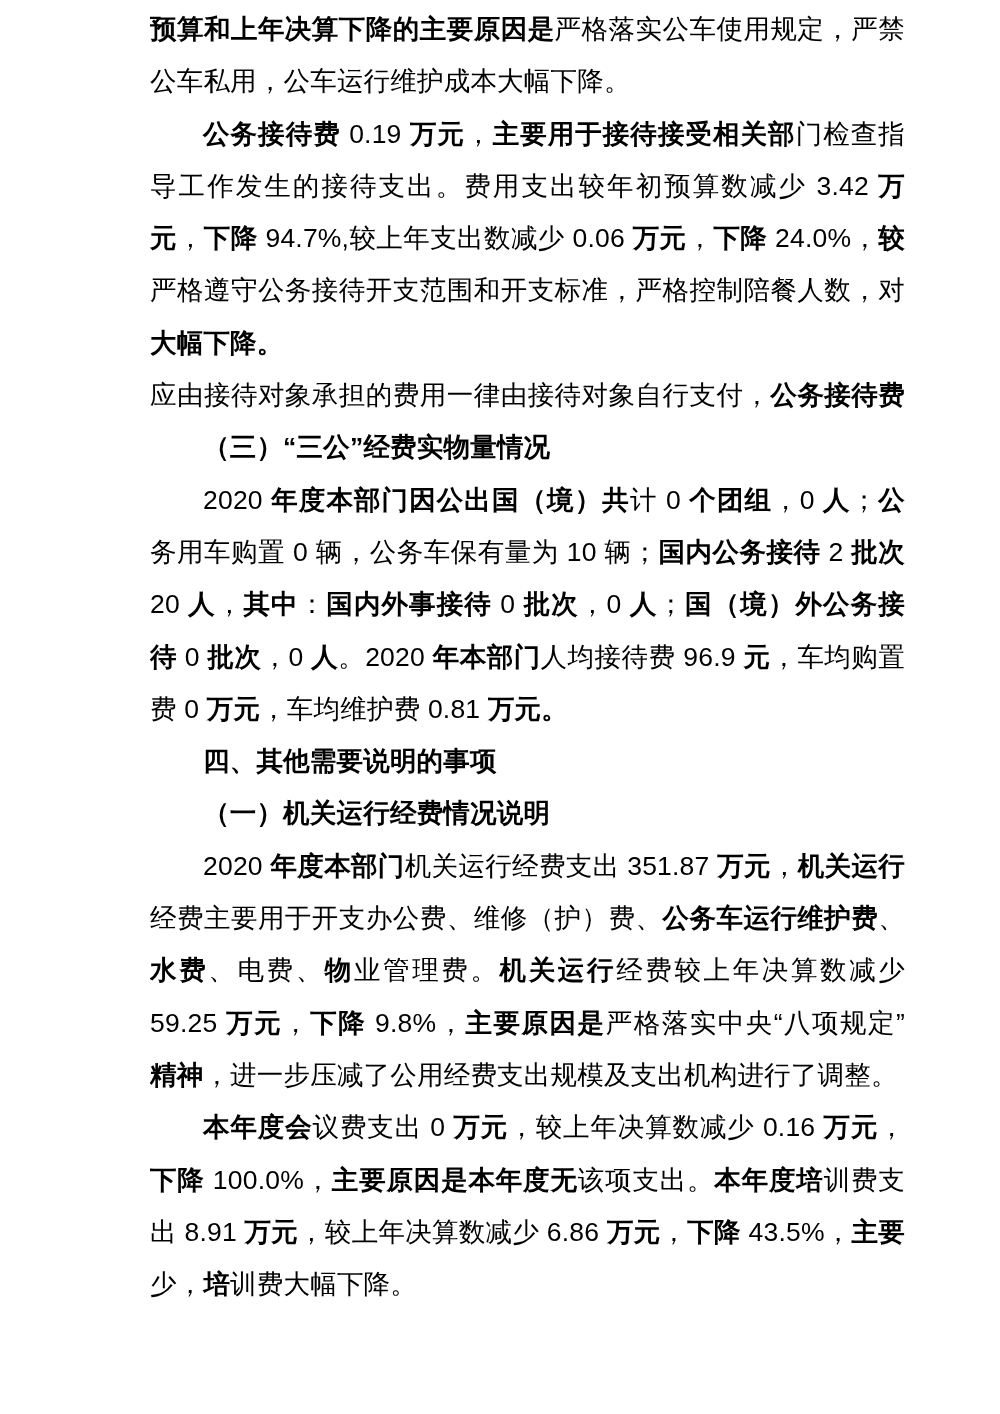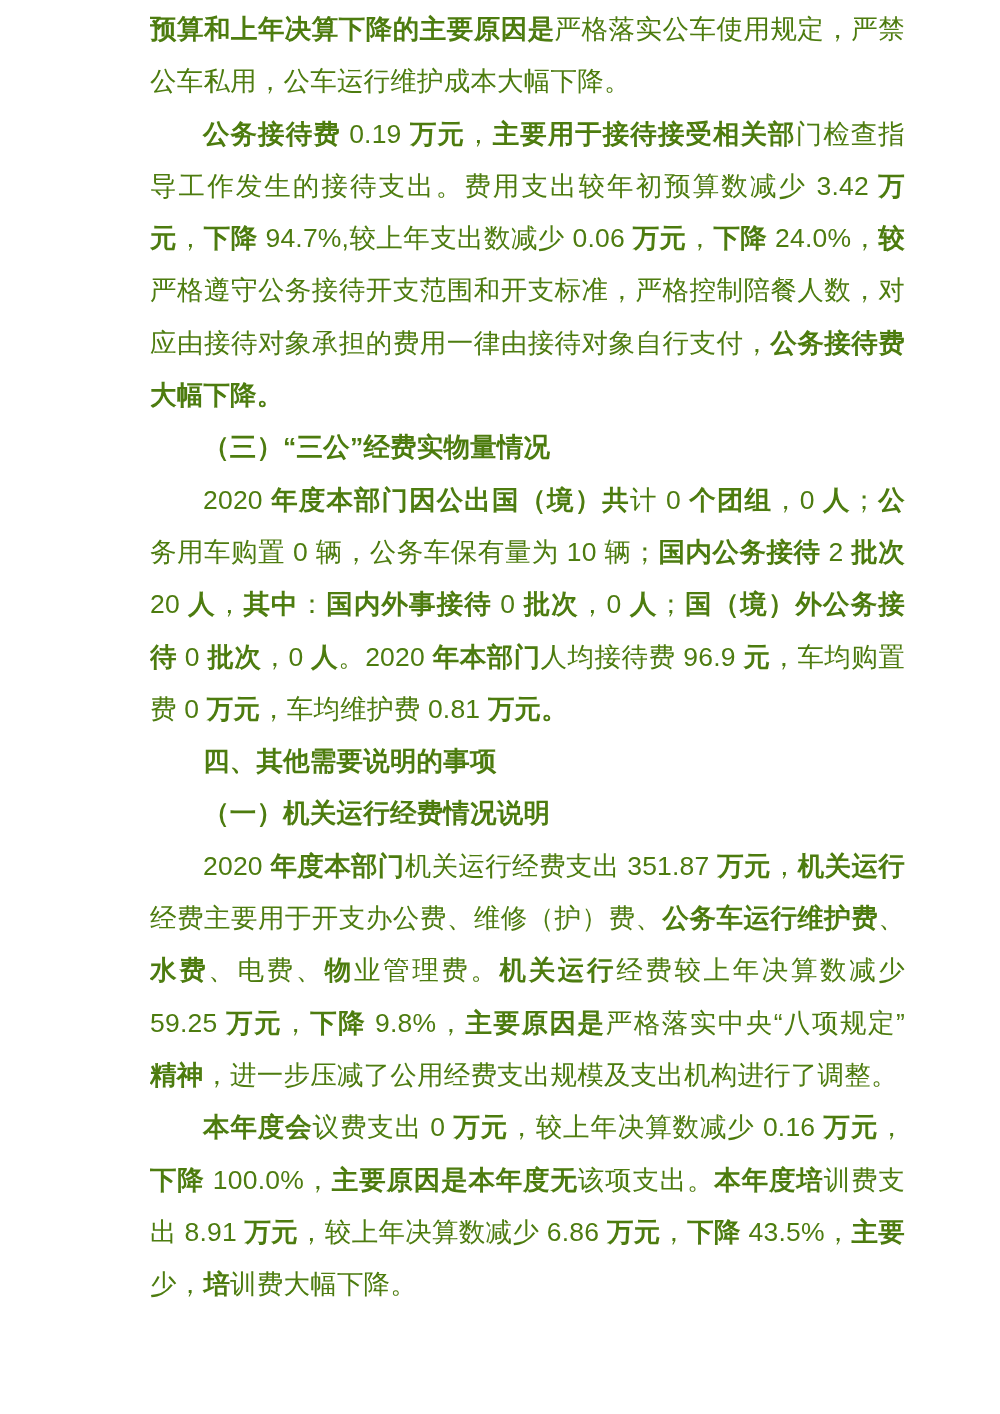--- a/index.html
+++ b/index.html
@@ -6,21 +6,21 @@
     margin: 0;
     padding: 0;
     background: #ffffff;
   }
   .page {
     position: relative;
     width: 1000px;
     height: 1414px;
     margin: 0;
     background: #ffffff;
-    color: #4d7c0f;
+    color: #000000;
     font-family: "Liberation Sans", sans-serif;
     box-sizing: border-box;
     padding: 3px 95px 0 150px;
     overflow: hidden;
   }
   .doc-body {
     width: 100%;
   }
   .line {
     height: 52.3px;
@@ -42,22 +42,22 @@
 <body>
 
 <main class="page">
   <div class="doc-body" id="doc-body">
       <div class="line jf"><span class="b">预算和上年决算下降的主要原因是</span><span>严格落实公车使用规定，严禁</span></div>
       <div class="line lf"><span>公车私用，公车运行维护成本大幅下降。</span></div>
       <div class="line indent jf"><span class="b">公务接待费</span><span> 0.19 </span><span class="b">万元</span><span>，</span><span class="b">主要用于接待接受相关部</span><span>门检查指</span></div>
       <div class="line jf"><span>导工作发生的接待支出。费用支出较年初预算数减少 3.42 </span><span class="b">万</span></div>
       <div class="line jf"><span class="b">元</span><span>，</span><span class="b">下降</span><span> 94.7%,较上年支出数减少 0.06 </span><span class="b">万元</span><span>，</span><span class="b">下降</span><span> 24.0%，</span><span class="b">较</span></div>
       <div class="line jf"><span>严格遵守公务接待开支范围和开支标准，严格控制陪餐人数，对</span></div>
+      <div class="line lf"><span class="b">大幅下降。</span></div>
       <div class="line jf"><span>应由接待对象承担的费用一律由接待对象自行支付，</span><span class="b">公务接待费</span></div>
-      <div class="line lf"><span class="b">大幅下降。</span></div>
       <div class="line heading indent lf"><span class="b">（三）“三公”经费实物量情况</span></div>
       <div class="line indent jf"><span>2020 </span><span class="b">年度本部门因公出国（境）共</span><span>计 0 </span><span class="b">个团组</span><span>，0 </span><span class="b">人</span><span>；</span><span class="b">公</span></div>
       <div class="line jf"><span>务用车购置 0 辆，公务车保有量为 10 辆；</span><span class="b">国内公务接待</span><span> 2 </span><span class="b">批次</span></div>
       <div class="line jf"><span>20 </span><span class="b">人</span><span>，</span><span class="b">其中</span><span>：</span><span class="b">国内外事接待</span><span> 0 </span><span class="b">批次</span><span>，0 </span><span class="b">人</span><span>；</span><span class="b">国（境）外公务接</span></div>
       <div class="line jf"><span class="b">待</span><span> 0 </span><span class="b">批次</span><span>，0 </span><span class="b">人</span><span>。2020 </span><span class="b">年本部门</span><span>人均接待费 96.9 </span><span class="b">元</span><span>，车均购置</span></div>
       <div class="line lf"><span>费 0 </span><span class="b">万元</span><span>，车均维护费 0.81 </span><span class="b">万元。</span></div>
       <div class="line heading indent lf"><span class="b">四、其他需要说明的事项</span></div>
       <div class="line heading indent lf"><span class="b">（一）机关运行经费情况说明</span></div>
       <div class="line indent jf"><span>2020 </span><span class="b">年度本部门</span><span>机关运行经费支出 351.87 </span><span class="b">万元</span><span>，</span><span class="b">机关运行</span></div>
       <div class="line jf"><span>经费主要用于开支办公费、维修（护）费、</span><span class="b">公务车运行维护费</span><span>、</span></div>

